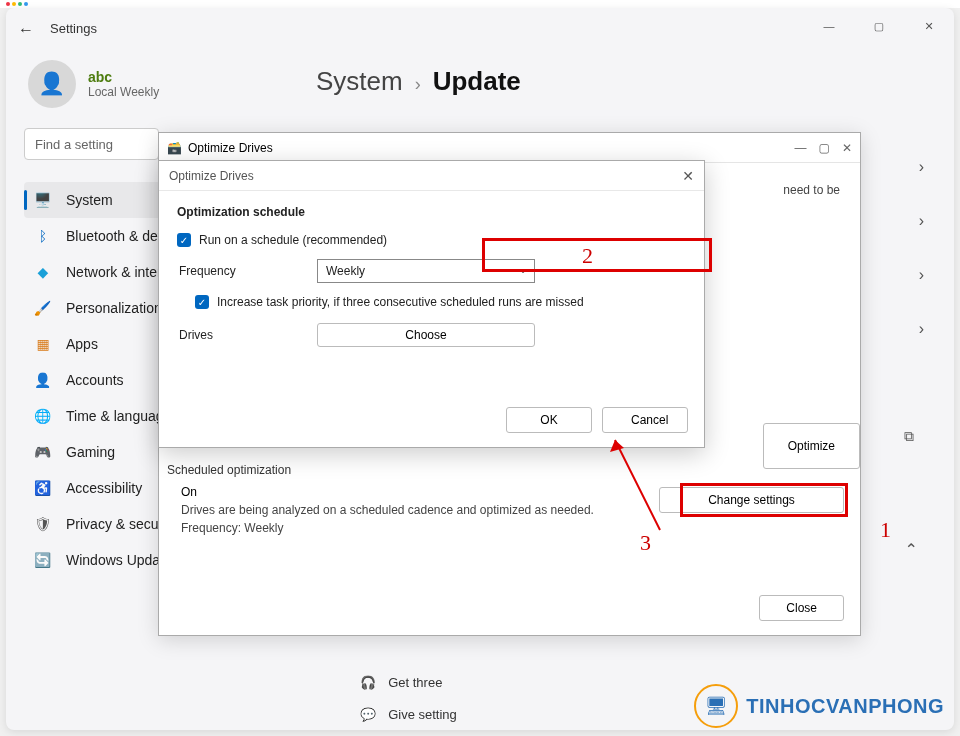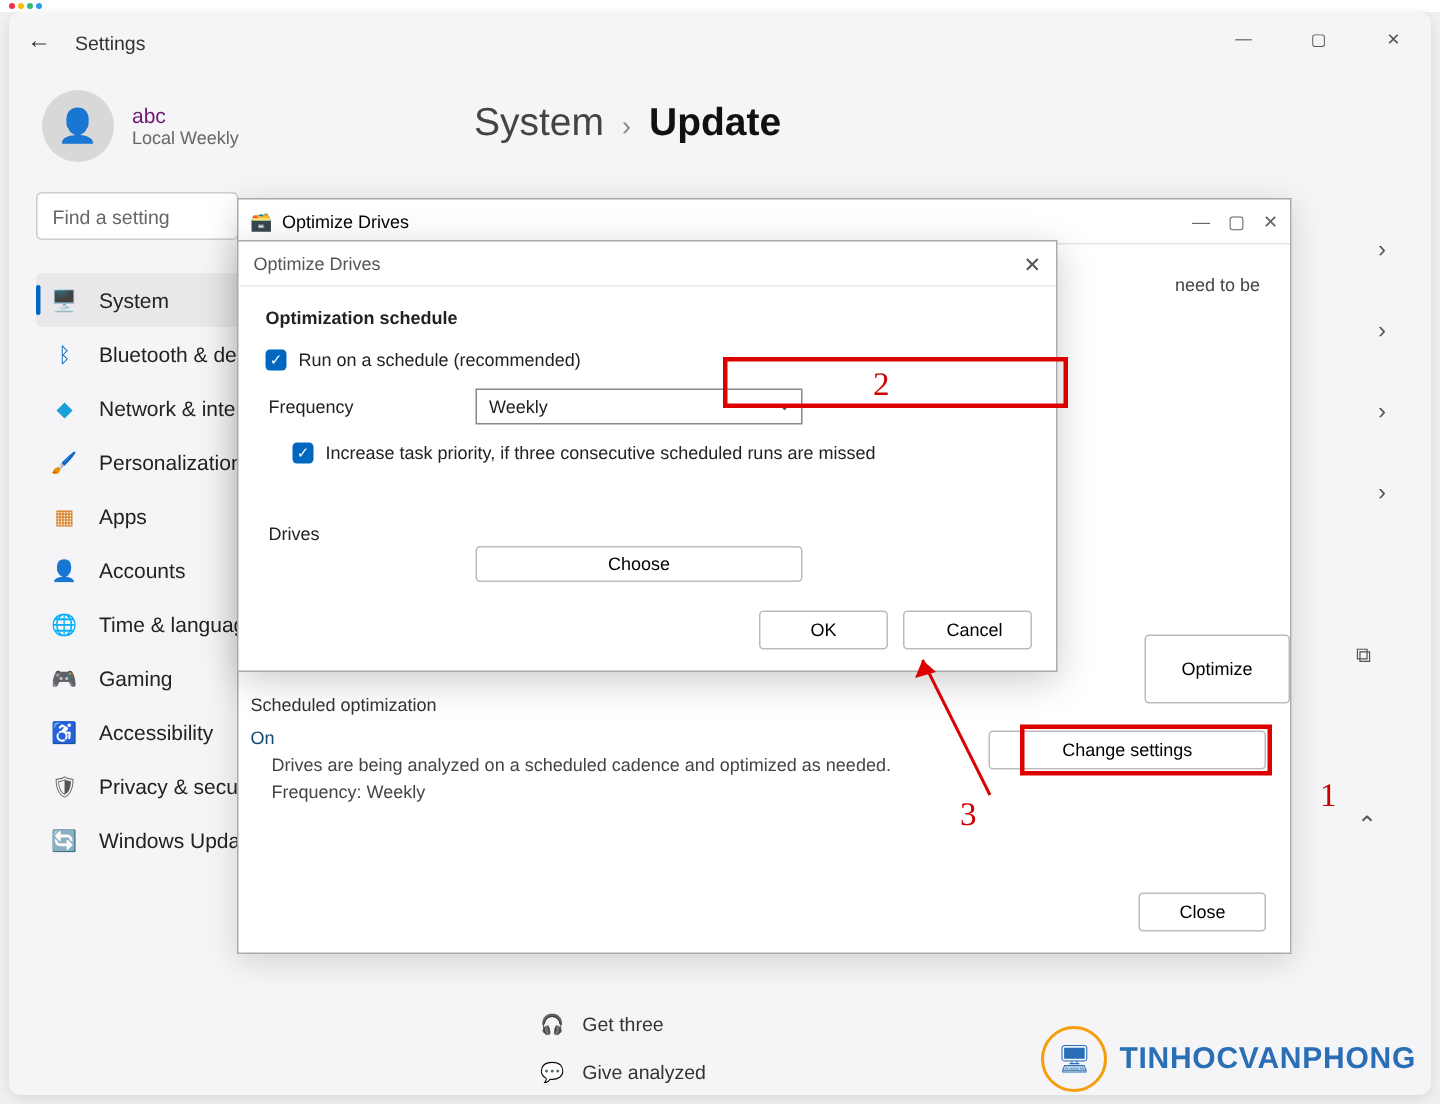--- a/index.html
+++ b/index.html
@@ -10,21 +10,21 @@
 .win { position:absolute; top:8px; left:6px; right:6px; bottom:6px; background:#f5f5f7; border-radius:8px; box-shadow:0 2px 8px rgba(0,0,0,.1); }
 .titlebar { display:flex; align-items:center; height:40px; padding:0 12px; }
 .back-btn { font-size:16px; color:#333; cursor:pointer; margin-right:16px; }
 .title-text { font-size:13px; color:#333; }
 .win-controls { position:absolute; top:6px; right:10px; display:flex; gap:20px; }
 .wc { width:30px; height:24px; display:flex; align-items:center; justify-content:center; color:#555; font-size:11px; }
 .content { display:flex; height:calc(100% - 40px); }
 .sidebar { width:260px; padding:12px 10px 0 18px; overflow:hidden; }
 .profile { display:flex; align-items:center; margin-bottom:20px; padding-left:4px; }
 .avatar { width:48px; height:48px; border-radius:50%; background:#d8d8d8; display:flex; align-items:center; justify-content:center; color:#888; font-size:22px; margin-right:12px; }
-.uname { font-size:14px; font-weight:400; color:#701a75; }
+.uname { font-size:14px; font-weight:700; color:#4d7c0f; }
 .uacc { font-size:12px; color:#666; }
 .search { width:135px; height:32px; border:1px solid #ccc; border-radius:4px; background:#fff; padding:0 10px; font-size:13px; color:#666; display:flex; align-items:center; margin-bottom:22px; }
 .nav { list-style:none; }
 .nav li { display:flex; align-items:center; height:36px; padding-left:10px; font-size:14px; color:#222; border-radius:4px; position:relative; white-space:nowrap; overflow:hidden; cursor:pointer; }
 .nav li.active { background:#e8e8ea; }
 .nav li.active::before { content:""; position:absolute; left:0; top:8px; bottom:8px; width:3px; background:#0067c0; border-radius:2px; }
 .nav .ico { width:18px; height:18px; margin-right:14px; display:inline-flex; align-items:center; justify-content:center; font-size:14px; }
 .main { flex:1; padding:18px 30px 0 50px; position:relative; }
 .crumb { font-size:26px; color:#444; display:flex; align-items:baseline; gap:12px; }
 .crumb .sep { color:#888; font-size:18px; }
@@ -34,21 +34,21 @@
 .ext-link { position:absolute; top:380px; right:40px; color:#555; font-size:14px; }
 
 
 .od-outer { position:absolute; top:132px; left:158px; width:703px; height:504px; background:#fff; border:1px solid #aaa; box-shadow:0 4px 20px rgba(0,0,0,.15); }
 .od-title { height:30px; display:flex; align-items:center; padding:0 8px; font-size:12px; border-bottom:1px solid #e5e5e5; }
 .od-title .ico { margin-right:6px; }
 .od-title .wc2 { margin-left:auto; display:flex; gap:12px; color:#666; font-size:12px; }
 .od-body { padding:6px 16px 14px 16px; position:relative; height:calc(100% - 30px); } 
 .sched-sec { position:absolute; top:300px; left:8px; right:16px; }
 .sched-h { font-size:12px; color:#333; margin-bottom:8px; }
-.sched-on { font-size:12px; font-weight:400; color:#0c4a6e; margin-bottom:4px; }
+.sched-on { font-size:12px; font-weight:400; color:#000000; margin-bottom:4px; margin-left:14px; }
 .sched-txt { font-size:12px; color:#444; margin-left:14px; margin-bottom:4px; }
 .btn { background:#fff; border:1px solid #bbb; border-radius:3px; font-size:12px; padding:5px 28px; cursor:pointer; }
 .btn.opt { position:absolute; top:-34px; right:0; padding:15px 24px; }
 .btn.chg { position:absolute; top:24px; right:0; width:185px; }
 .red-box1 { position:absolute; top:20px; right:-4px; width:168px; height:34px; border:3px solid #d00; pointer-events:none; }
 .btn.close { position:absolute; bottom:14px; right:16px; padding:5px 26px; }
 
 
 .od-inner { position:absolute; top:160px; left:158px; width:547px; height:288px; background:#fff; border:1px solid #aaa; box-shadow:0 6px 24px rgba(0,0,0,.2); }
 .in-title { height:30px; display:flex; align-items:center; padding:0 10px; font-size:12px; color:#555; border-bottom:1px solid #e8e8e8; }
@@ -58,21 +58,21 @@
 .row { display:flex; align-items:center; margin-bottom:12px; }
 .cb { width:14px; height:14px; background:#0067c0; border-radius:3px; margin-right:8px; display:inline-flex; align-items:center; justify-content:center; color:#fff; font-size:10px; }
 .freq-row { display:flex; align-items:center; margin:8px 0 12px 0; }
 .freq-lab { width:140px; padding-left:2px; }
 .sel { width:218px; height:24px; border:1px solid #888; display:flex; align-items:center; padding:0 8px; font-size:12px; background:#fff; position:relative; }
 .sel::after { content:"⌄"; position:absolute; right:6px; top:2px; color:#555; font-size:12px; }
 .red-box2 { position:absolute; top:77px; left:323px; width:230px; height:34px; border:3px solid #d00; pointer-events:none; }
 .inc-row { display:flex; align-items:center; margin:0 0 14px 18px; }
 .drv-row { display:flex; align-items:center; margin-bottom:20px; }
 .drv-lab { width:140px; padding-left:2px; }
-.btn.choose { width:218px; padding:4px 0; text-align:center;margin-top:41px; }
+.btn.choose { width:218px; padding:4px 0; text-align:center; }
 .dlg-btns { position:absolute; bottom:14px; right:16px; display:flex; gap:10px; }
 .btn.ok, .btn.cancel { width:86px; }
 .ann { position:absolute; color:#c00; font-family:"Times New Roman",serif; font-size:22px; pointer-events:none; }
 
 .arrow { position:absolute; pointer-events:none; }
 
 .help-sec { position:absolute; bottom:6px; left:360px; font-size:13px; color:#333; }
 .help-row { display:flex; align-items:center; gap:12px; height:32px; }
 .brand { position:absolute; bottom:8px; right:16px; display:flex; align-items:center; gap:8px; }
 .brand-ico { width:44px; height:44px; border:2px solid #f59e0b; border-radius:50%; display:flex; align-items:center; justify-content:center; font-size:18px; color:#2a6fb5; }
@@ -242,20 +242,20 @@
   <polygon points="15,10 24,18 10,22" fill="#d00"></polygon>
 </svg>
 
 <div class="help-sec">
   <div class="help-row">
       <span>🎧</span>
       <span>Get three</span>
     </div>
   <div class="help-row">
       <span>💬</span>
-      <span>Give analyzed</span>
+      <span>Give setting</span>
     </div>
 </div>
 
 <div class="brand">
   <div class="brand-ico">🖥</div>
   <div class="brand-txt">TINHOCVANPHONG</div>
 </div>
 
 </body></html>

